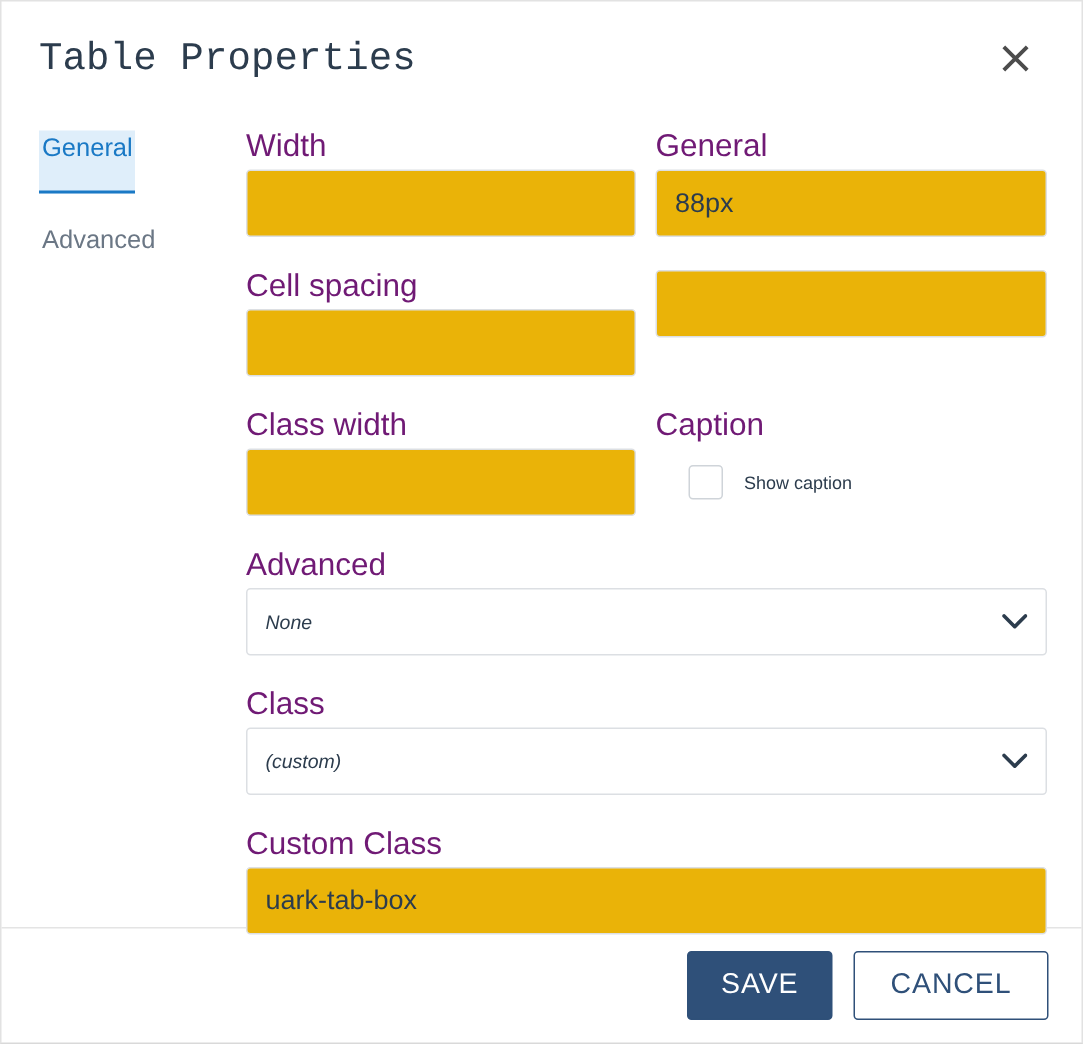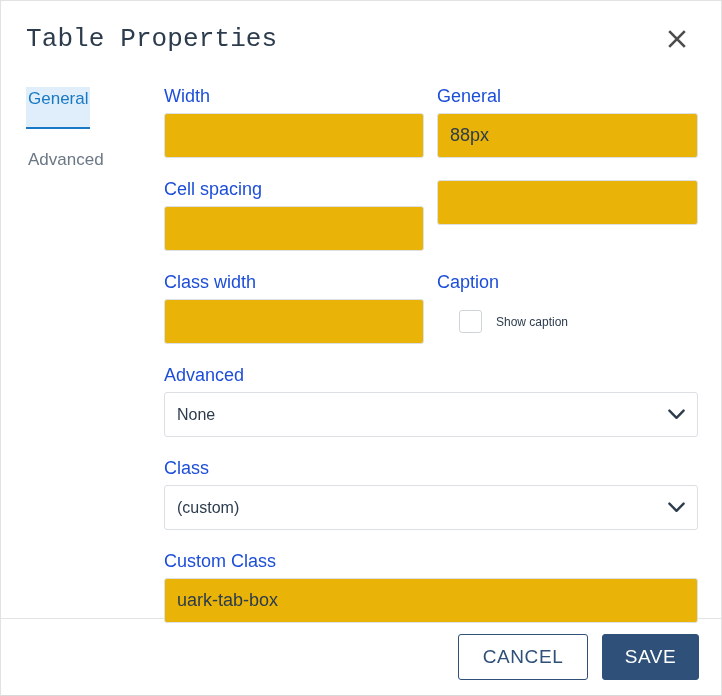--- a/index.html
+++ b/index.html
@@ -103,22 +103,22 @@
   }
   .field {
     box-sizing: border-box;
   }
   .field.half { width: 260px; }
   .field.half.right { width: 261px; }
   .field.full { width: 534px; }
 
   .field-label {
     display: block;
-    font-size: 18px;
-    color: #1d4ed8;
+    font-size: 21px;
+    color: #701a75;
     line-height: 1;
     margin-bottom: 9px;
     height: 17px;
   }
 
   .text-input {
     box-sizing: border-box;
     width: 100%;
     height: 45px;
     border: 1px solid #dcdfe3;
@@ -137,26 +137,27 @@
     width: 100%;
     height: 45px;
   }
   .select-box {
     box-sizing: border-box;
     width: 100%;
     height: 45px;
     border: 1px solid #dcdfe3;
     border-radius: 3px;
     background: #ffffff;
-    font-size: 16px;
+    font-size: 13px;
     color: #2c3c4d;
     padding: 0 38px 0 12px;
     display: flex;
     align-items: center;
     cursor: pointer;
+    font-style: italic;
   }
   .select-chevron {
     position: absolute;
     right: 13px;
     top: 0;
     height: 45px;
     display: flex;
     align-items: center;
     pointer-events: none;
   }
@@ -327,17 +328,17 @@
         <div class="field full">
           <label class="field-label">Custom Class</label>
           <input class="text-input" type="text" value="uark-tab-box" style="">
         </div>
       </div>
 
     </div>
   </div>
 
   <div class="dialog-footer">
+    <button class="btn btn-save">SAVE</button>
     <button class="btn btn-cancel">CANCEL</button>
-    <button class="btn btn-save">SAVE</button>
   </div>
 
 </div>
 
 </body></html>

